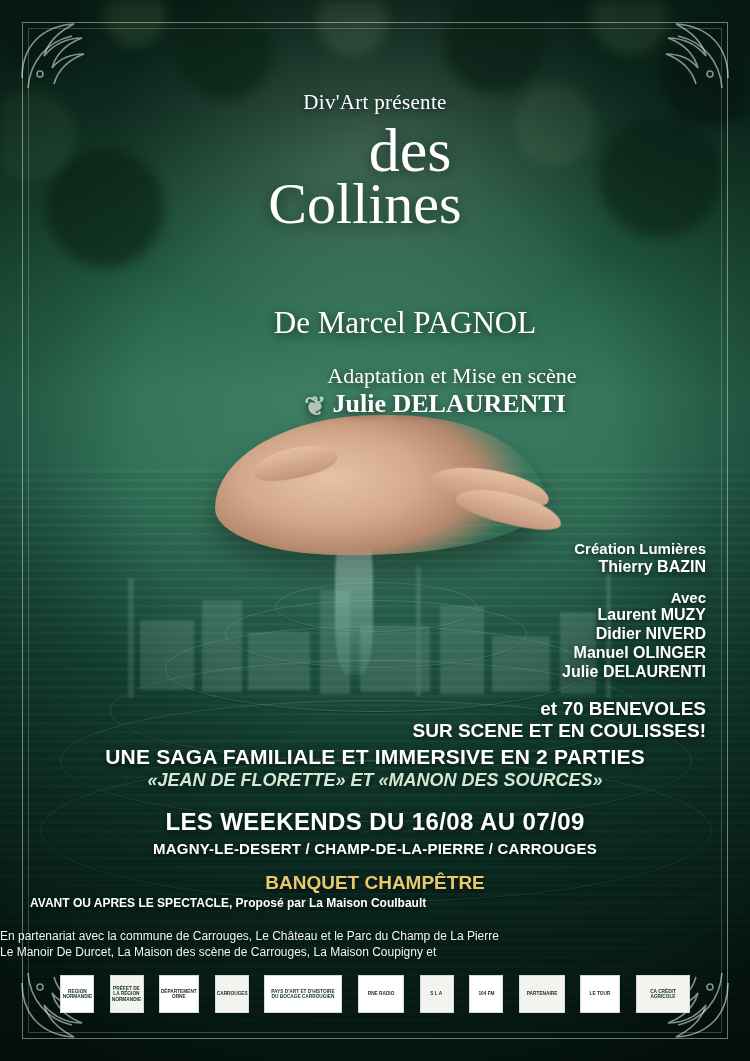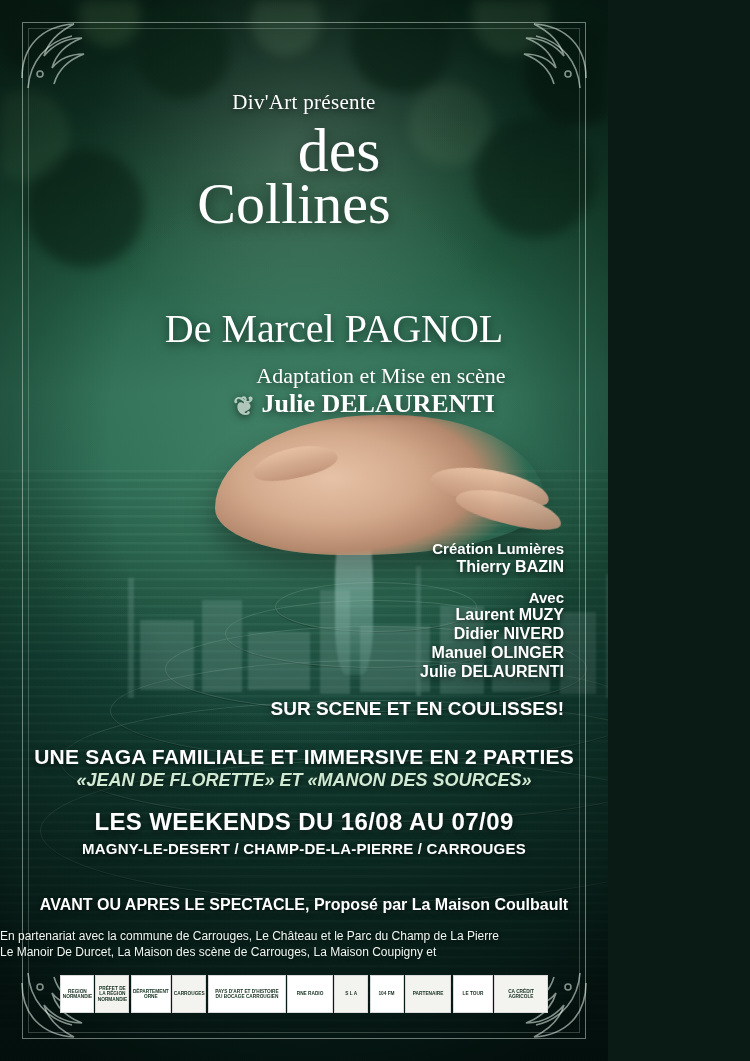--- a/index.html
+++ b/index.html
@@ -2,21 +2,21 @@
 <html><head>
 <meta charset="utf-8">
 <style>
   html, body {
     margin: 0;
     padding: 0;
     background: #0a1a14;
   }
   #poster {
     position: relative;
-    width: 608px;
+    width: 750px;
     height: 1061px;
     overflow: hidden;
     font-family: "Liberation Sans", sans-serif;
     color: #ffffff;
     background: #a16207;
   }
 
   
   .bg-base {
     position: absolute;
@@ -169,21 +169,21 @@
   .t-line3 {
     font-size: 58px;
     margin-top: -2px;
     padding-right: 20px;
   }
   .author {
     position: absolute;
     top: 305px; left: 0; right: 0;
     text-align: center;
     font-family: "Liberation Serif", serif;
-    font-size: 40px;
+    font-size: 31px;
     padding-left: 60px;
     text-shadow: 0 3px 10px rgba(0,0,0,0.6);
   }
   .adaptation {
     position: absolute;
     top: 363px; left: 0; right: 0;
     text-align: center;
     font-family: "Liberation Serif", serif;
     font-size: 22px;
     padding-left: 110px;
@@ -268,24 +268,25 @@
     left: 0; right: 0; top: 872px;
     text-align: center;
     font-weight: bold;
     font-size: 19px;
     color: #e9c96a;
     text-shadow: 0 2px 6px rgba(0,0,0,0.75);
   }
   .banquet-sub {
     position: absolute;
     left: 0; right: 0; top: 896px;
-    text-align: center;
-    font-size: 16px;
+    text-align: left;
+    font-size: 12px;
     font-weight: bold;
     text-shadow: 0 2px 6px rgba(0,0,0,0.7);
+    padding-left: 30px;
   }
   .partners {
     position: absolute;
     left: 0; right: 0; top: 928px;
     text-align: left;
     font-size: 12px;
     line-height: 1.35;
     color: #f0f6f1;
     text-shadow: 0 1px 4px rgba(0,0,0,0.7);
   }
@@ -412,28 +413,30 @@
   <div class="credits">
     <div class="lbl">Création Lumières</div>
     <div>Thierry BAZIN</div>
     <div class="gap"></div>
     <div class="lbl">Avec</div>
     <div>Laurent MUZY</div>
     <div>Didier NIVERD</div>
     <div>Manuel OLINGER</div>
     <div>Julie DELAURENTI</div>
     <div class="benevoles">
+      <div>et 70 BENEVOLES</div>
       <div>SUR SCENE ET EN COULISSES!</div>
     </div>
   </div>
 
   <div class="saga">UNE SAGA FAMILIALE ET IMMERSIVE EN 2 PARTIES</div>
   <div class="saga-sub">«JEAN DE FLORETTE» ET «MANON DES SOURCES»</div>
   <div class="dates">LES WEEKENDS DU 16/08 AU 07/09</div>
   <div class="places">MAGNY-LE-DESERT / CHAMP-DE-LA-PIERRE / CARROUGES</div>
+  <div class="banquet">BANQUET CHAMPÊTRE</div>
   <div class="banquet-sub">AVANT OU APRES LE SPECTACLE, Proposé par La Maison Coulbault</div>
 
   <div class="partners">
     <div>En partenariat avec la commune de Carrouges,  Le Château et le Parc du Champ de La Pierre</div>
     <div>Le Manoir De Durcet, La Maison des scène de Carrouges, La Maison Coupigny et</div>
   </div>
 
   <div class="logos">
     <div class="logo w1">
         <span class="mini">REGION NORMANDIE</span>

